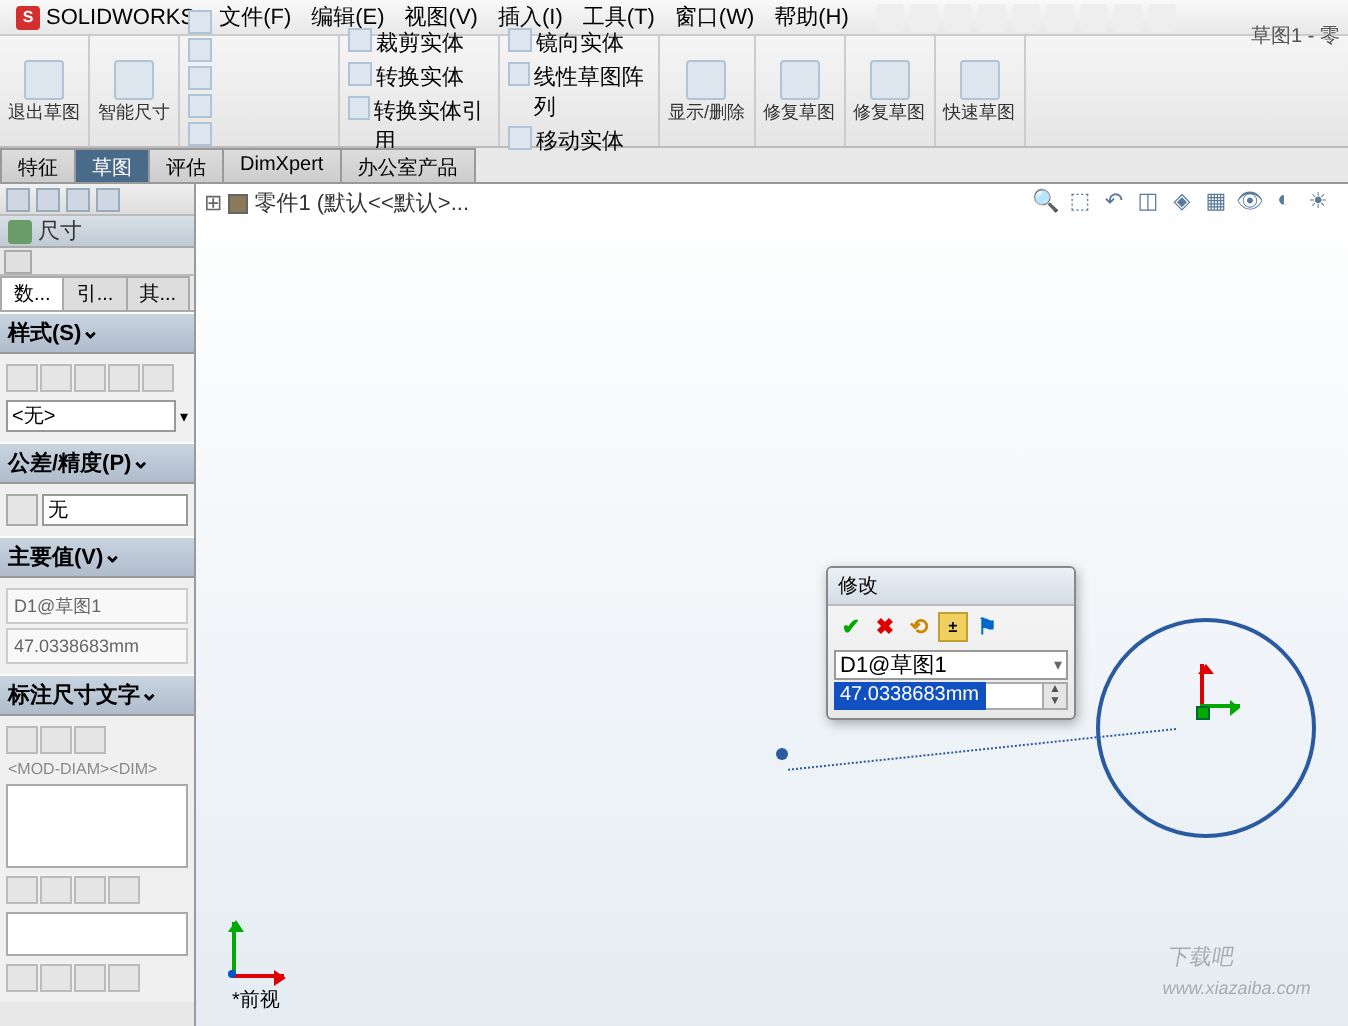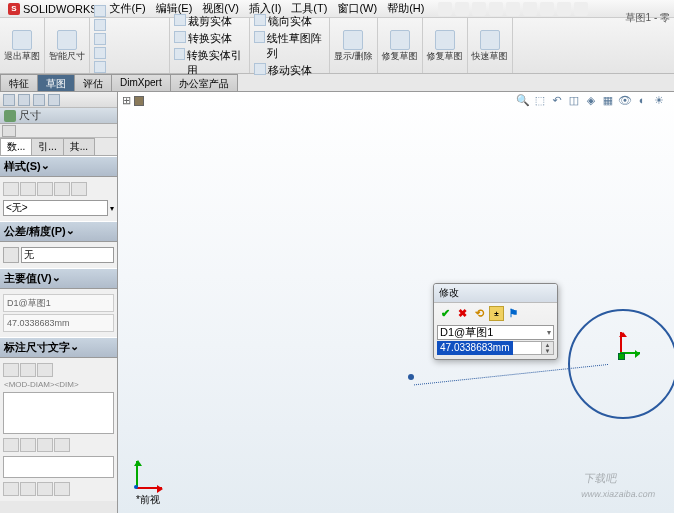--- a/index.html
+++ b/index.html
@@ -23,21 +23,21 @@
 .rgroup.multi .rit{display:flex;align-items:flex-start;gap:2px;width:100%;font-size:9px}
 .rgroup.multi .ric2{width:12px;height:12px;background:#dde6ef;border:1px solid #b0c4d8}
 
 
 .tabs{height:18px;background:#e8e8e8;border-bottom:1px solid #999;display:flex}
 .tab{padding:2px 8px;border:1px solid #999;border-bottom:none;background:linear-gradient(#ddd,#ccc);font-size:10px;margin-right:-1px}
 .tab.active{background:#4a6a8a;color:#fff}
 
 
 .main{display:flex;height:calc(513px - 18px - 56px - 18px)}
-.sidebar{width:118px;background:#e8e8e8;border-right:1px solid #999;display:flex;flex-direction:column;overflow:hidden}
+.sidebar{width:98px;background:#e8e8e8;border-right:1px solid #999;display:flex;flex-direction:column;overflow:hidden}
 .sb-icons{height:16px;background:linear-gradient(#f0f0f0,#ddd);border-bottom:1px solid #bbb;display:flex;align-items:center;gap:3px;padding:0 3px}
 .sb-icons span{width:12px;height:12px;background:#cfd8e2;border:1px solid #9ab}
 .propname{height:16px;background:linear-gradient(#d8e0e8,#c0cad4);display:flex;align-items:center;padding:0 4px;font-size:10px;color:#333;border-bottom:1px solid #aaa;gap:3px}
 .propname .pi{width:12px;height:12px;background:#6a9c6a;border-radius:2px}
 .sb-mini{height:14px;display:flex;gap:2px;padding:1px 2px;border-bottom:1px solid #bbb}
 .sb-mini span{width:14px;height:12px;background:#e0e0e0;border:1px solid #aaa}
 .tabrow{display:flex;border-bottom:1px solid #aaa}
 .tabrow .t{padding:1px 6px;border:1px solid #aaa;border-bottom:none;background:#ddd;font-size:10px;margin-right:-1px}
 .tabrow .t.active{background:#fff}
 .section-hd{background:linear-gradient(#c8d4e0,#b0bccb);padding:2px 4px;font-size:10px;font-weight:bold;border-top:1px solid #fff;border-bottom:1px solid #999;display:flex;justify-content:flex-start}
@@ -298,20 +298,21 @@
           <span></span>
         </div>
 
     </div>
   </div>
 
   <div class="canvas">
     <div class="bc">
       <span style="color:#666">⊞</span>
       <span class="sq"></span>
+      <span>零件1 (默认&lt;&lt;默认&gt;...</span>
     </div>
     <div class="view-tools">
       <span>🔍</span>
       <span>⬚</span>
       <span>↶</span>
       <span>◫</span>
       <span>◈</span>
       <span>▦</span>
       <span>👁</span>
       <span>◐</span>

